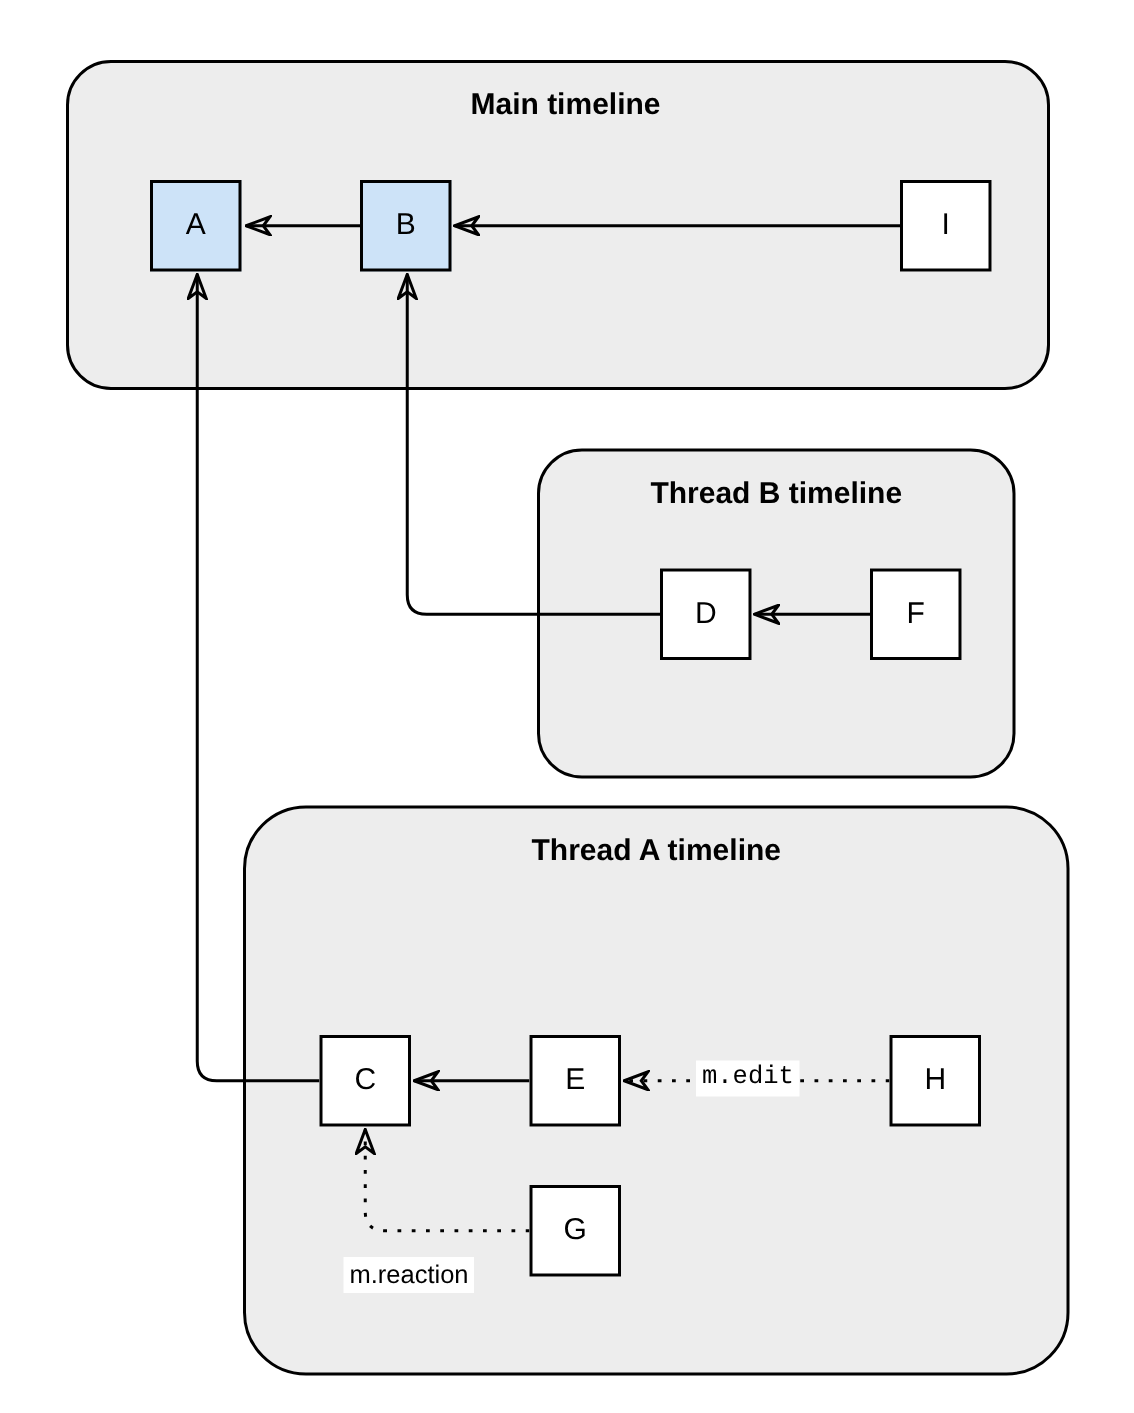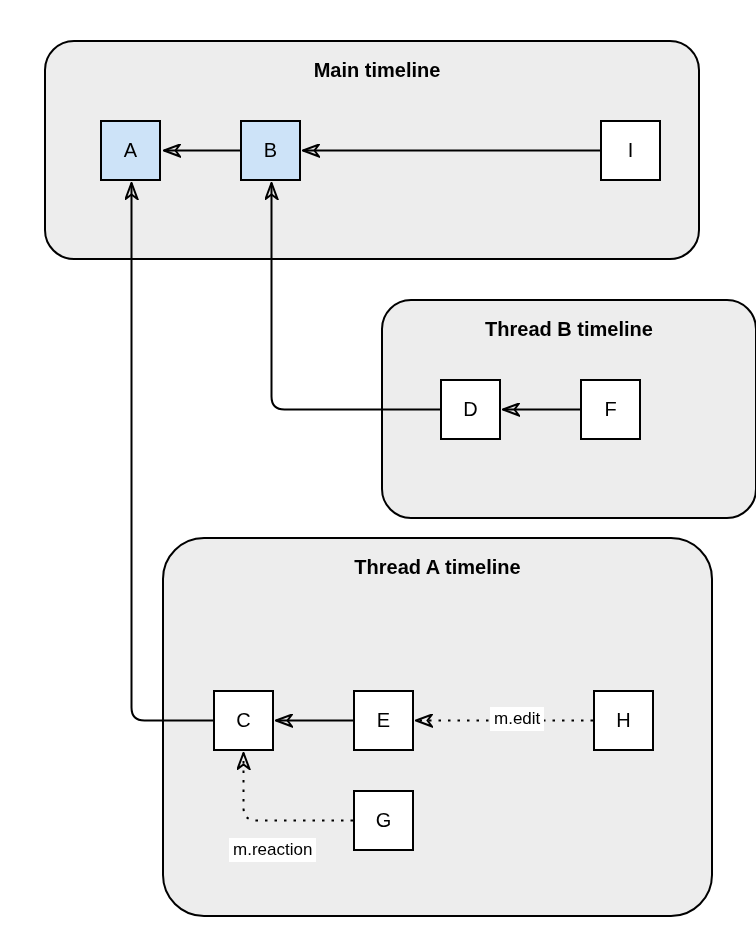--- a/index.html
+++ b/index.html
@@ -29,21 +29,21 @@
     border:2px solid var(--container-border);
   }
   .container .title{
     text-align:center;
     font-size:20px;
     font-weight:bold;
     padding-top:17px;
     color:var(--text-color);
   }
   .container.main     {left:44px;  top:40px;  width:656px; height:220px; border-radius:30px;padding-left:10px;}
-  .container.thread-b {left:381px; top:299px; width:376px; height:220px; border-radius:30px;}
+  .container.thread-b {left:358px; top:299px; width:319px; height:220px; border-radius:30px;}
   .container.thread-a {left:162px; top:537px; width:551px; height:380px; border-radius:42px;}
 
   .node{
     position:absolute;
     width:61px;
     height:61px;
     background:var(--node-fill);
     border:2px solid var(--node-border);
     display:flex;
     align-items:center;
@@ -78,21 +78,21 @@
   }
   .edge-label{
     position:absolute;
     background:var(--edge-label-bg);
     font-size:17px;
     line-height:1.4;
     padding:0 4px;
     color:var(--text-color);
     white-space:nowrap;
   }
-  .edge-label.m-edit{left:490px; top:707px;}
+  .edge-label.m-edit{left:464px; top:707px;font-family:Liberation Mono, monospace;}
   .edge-label.m-reaction{left:229px; top:838px;}
 </style>
 </head>
 <body>
 
 <div class="canvas">
 
   <section class="container main">
     <div class="title">Main timeline</div>
   </section>

